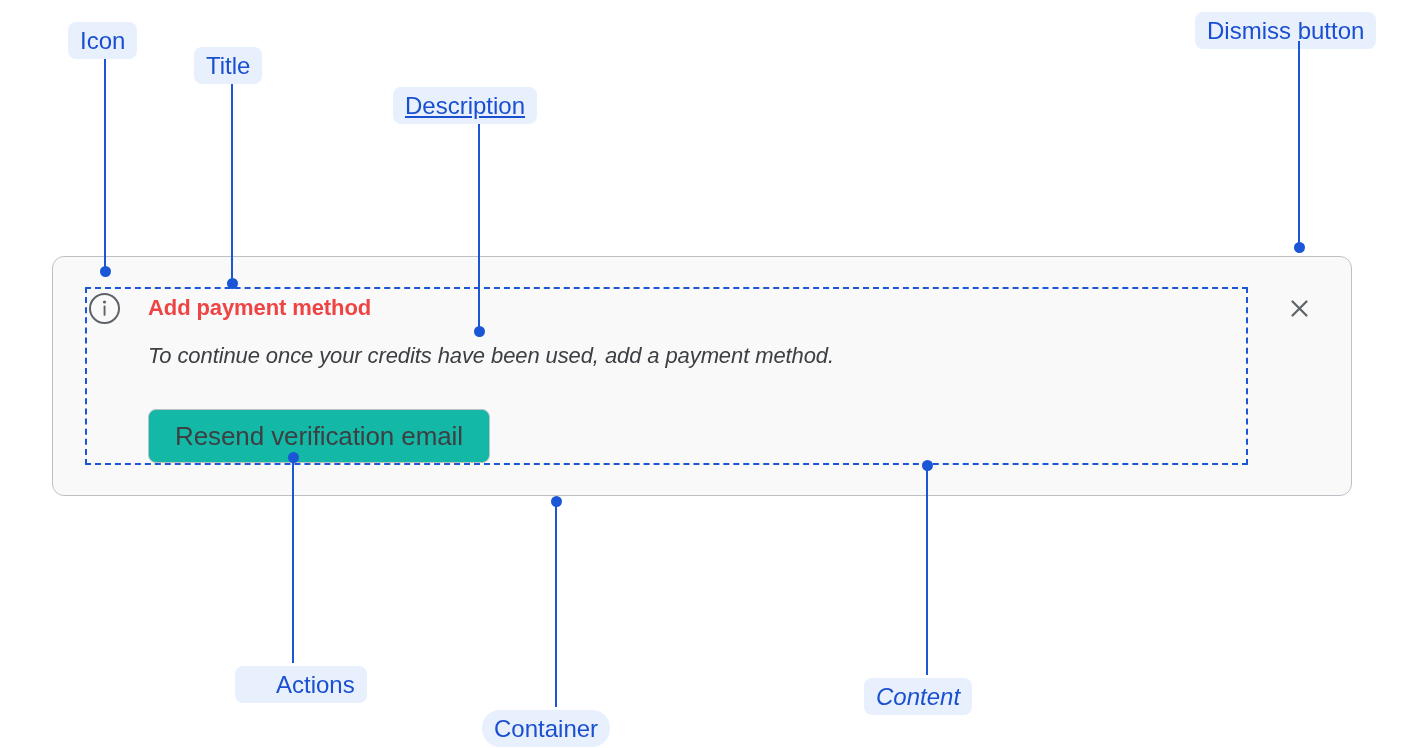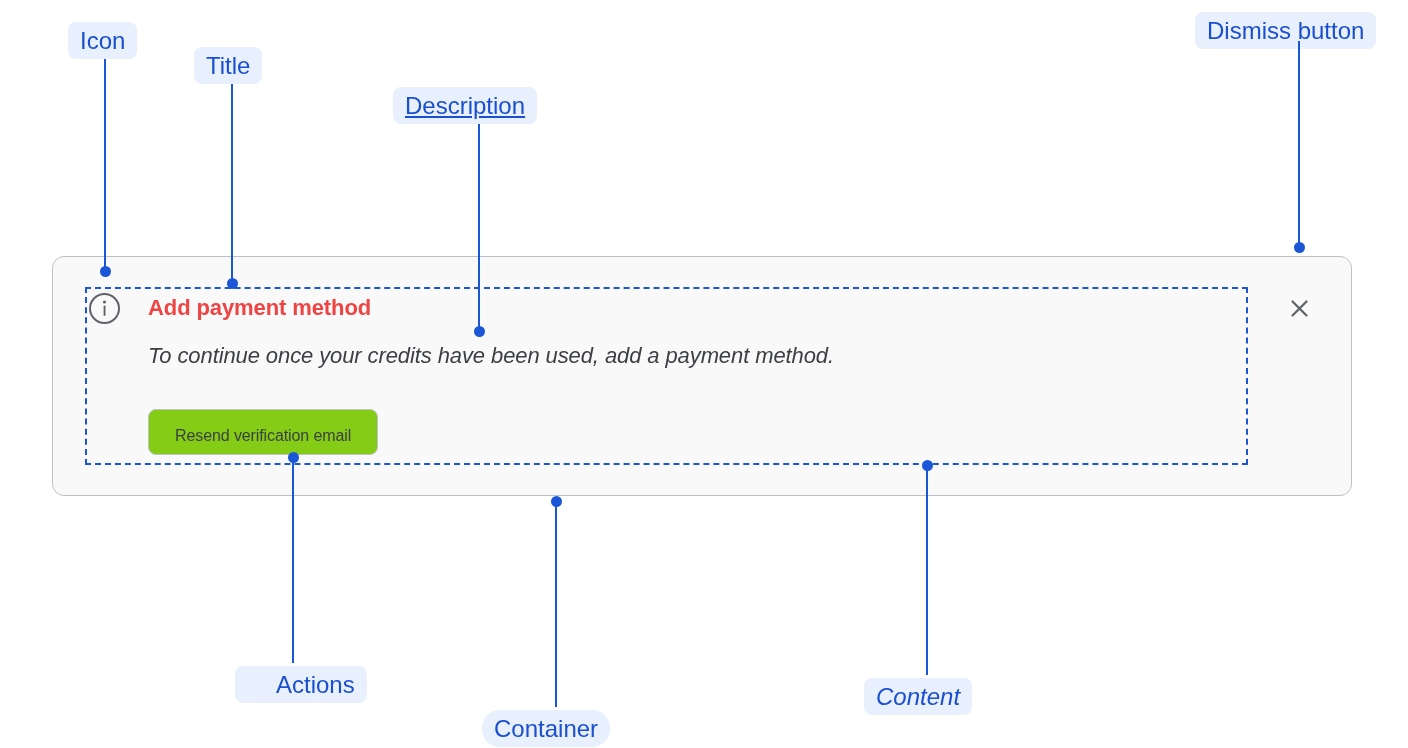--- a/index.html
+++ b/index.html
@@ -82,29 +82,29 @@
 
   
   .actions-row {
     position: absolute;
     left: 148px;
     top: 409px;
   }
   .action-button {
     display: inline-block;
     box-sizing: border-box;
-    height: 46px;
+    height: 54px;
     padding: 0 26px;
     line-height: 52px;
     border: 1px solid #bdc1c6;
     border-radius: 8px;
-    background: #84cc16;
+    background: #14b8a6;
     color: #3c4043;
     font-family: "Liberation Sans", sans-serif;
-    font-size: 16px;
+    font-size: 26px;
     font-weight: 400;
     letter-spacing: -0.1px;
     cursor: pointer;
     white-space: nowrap;
   }
 
   
   .dismiss-button {
     position: absolute;
     left: 1283px;

